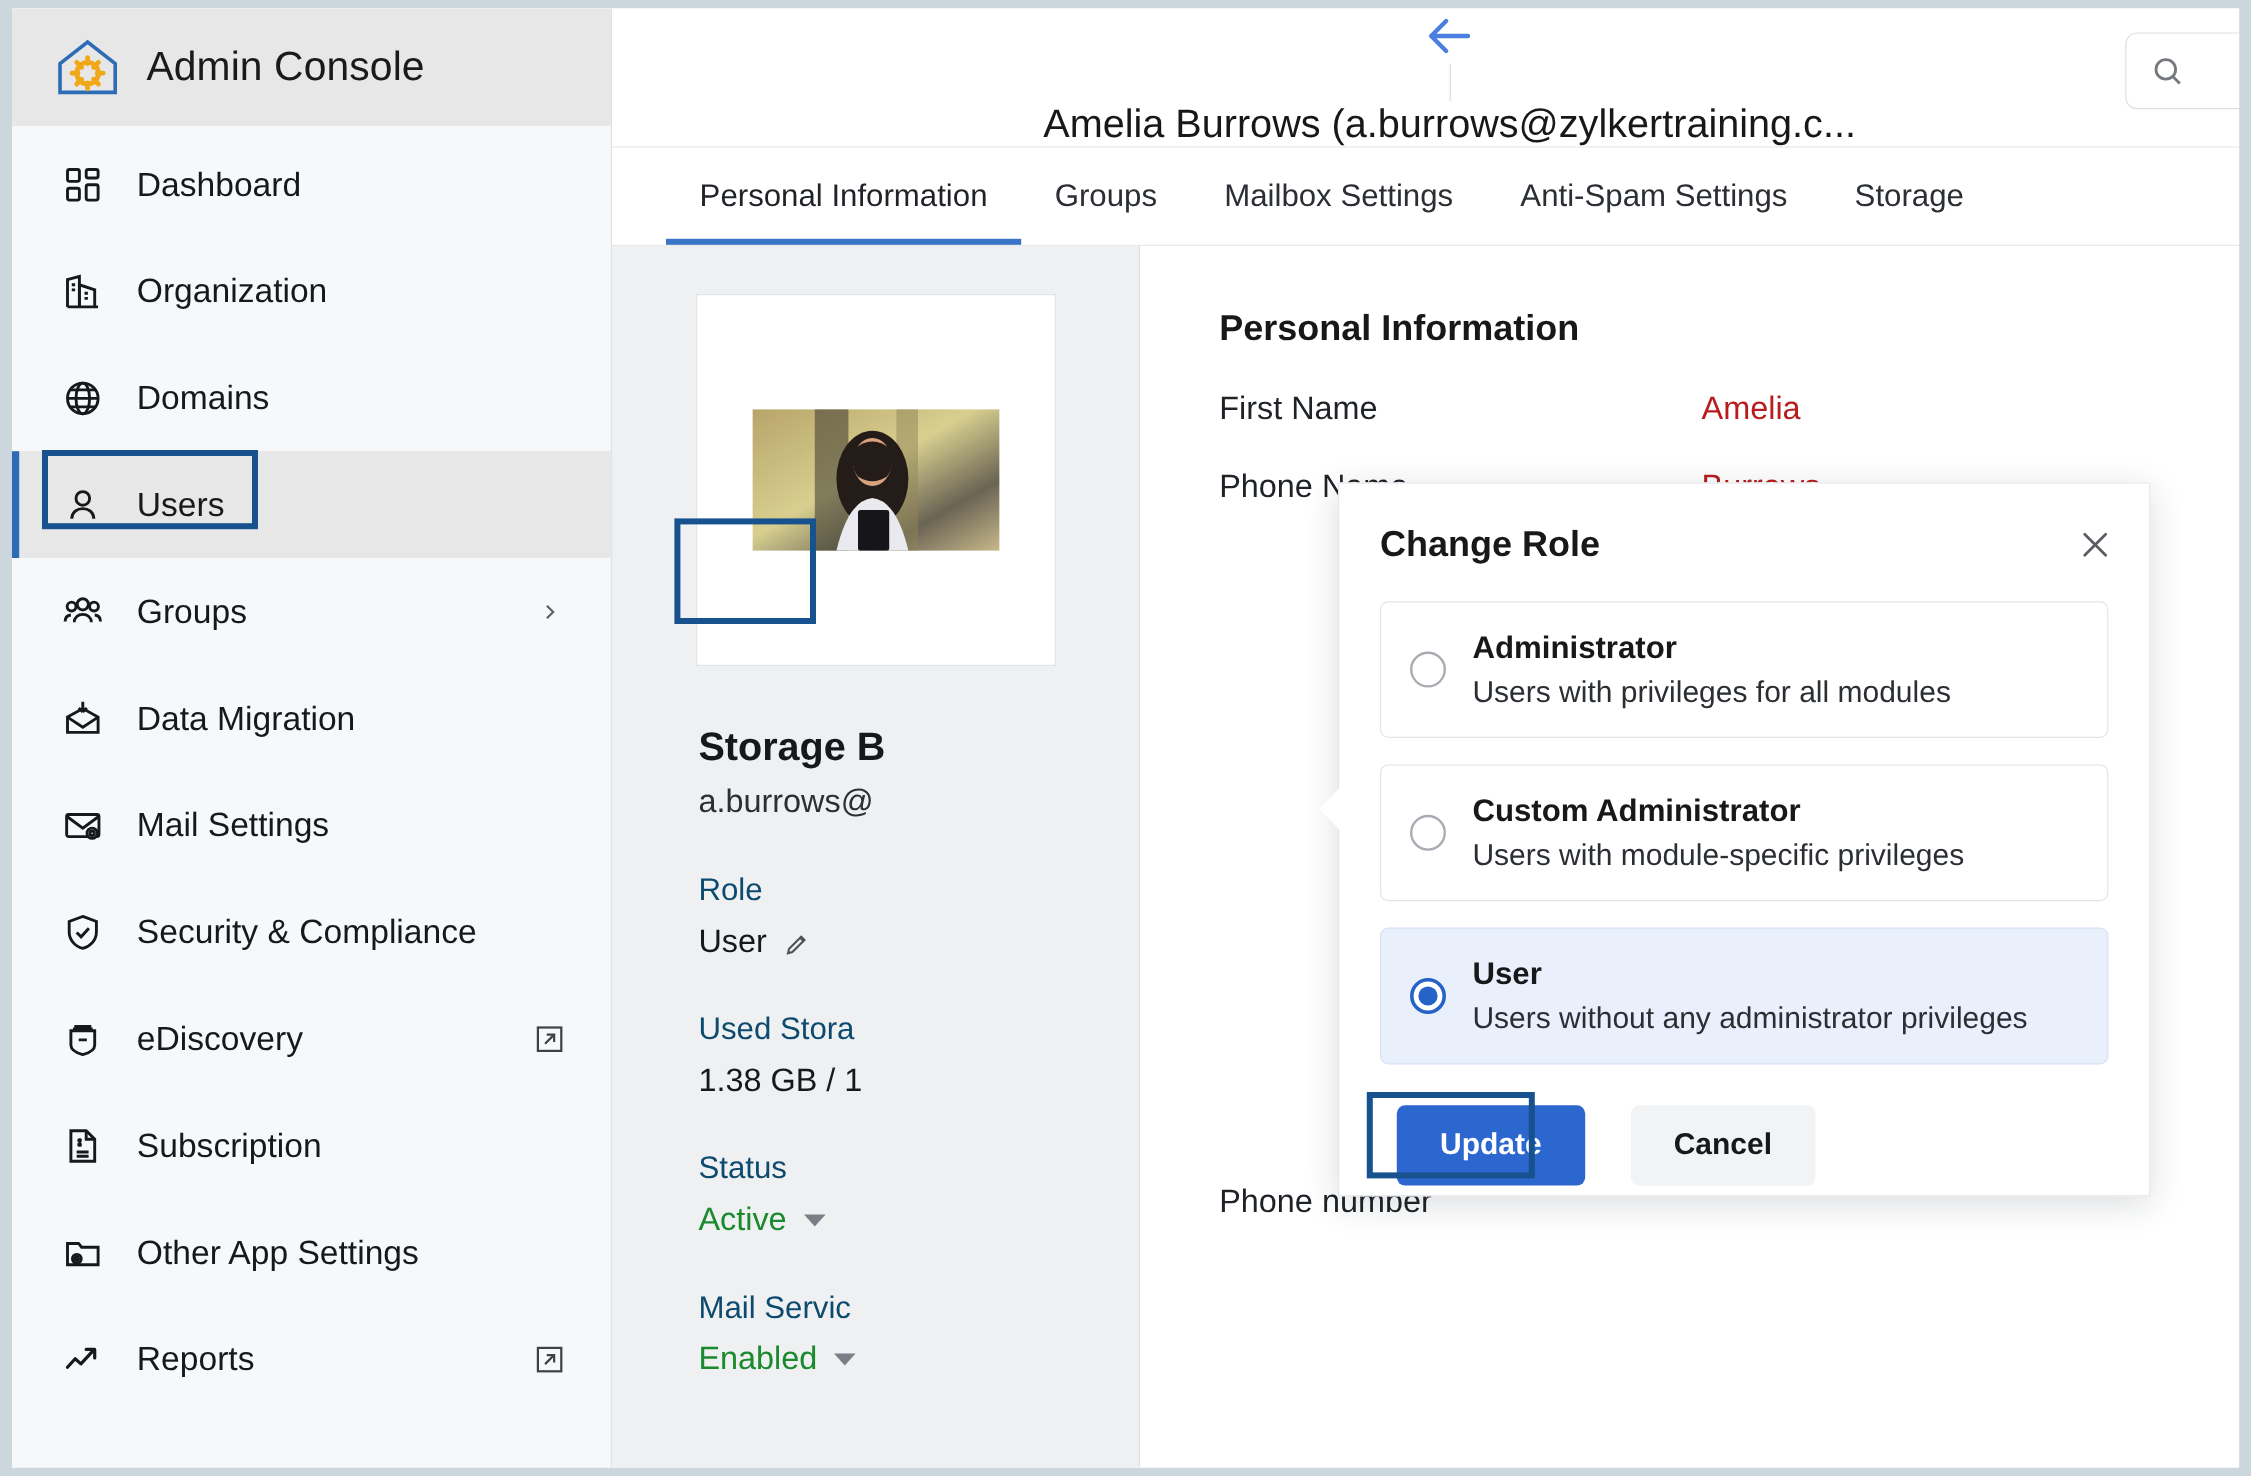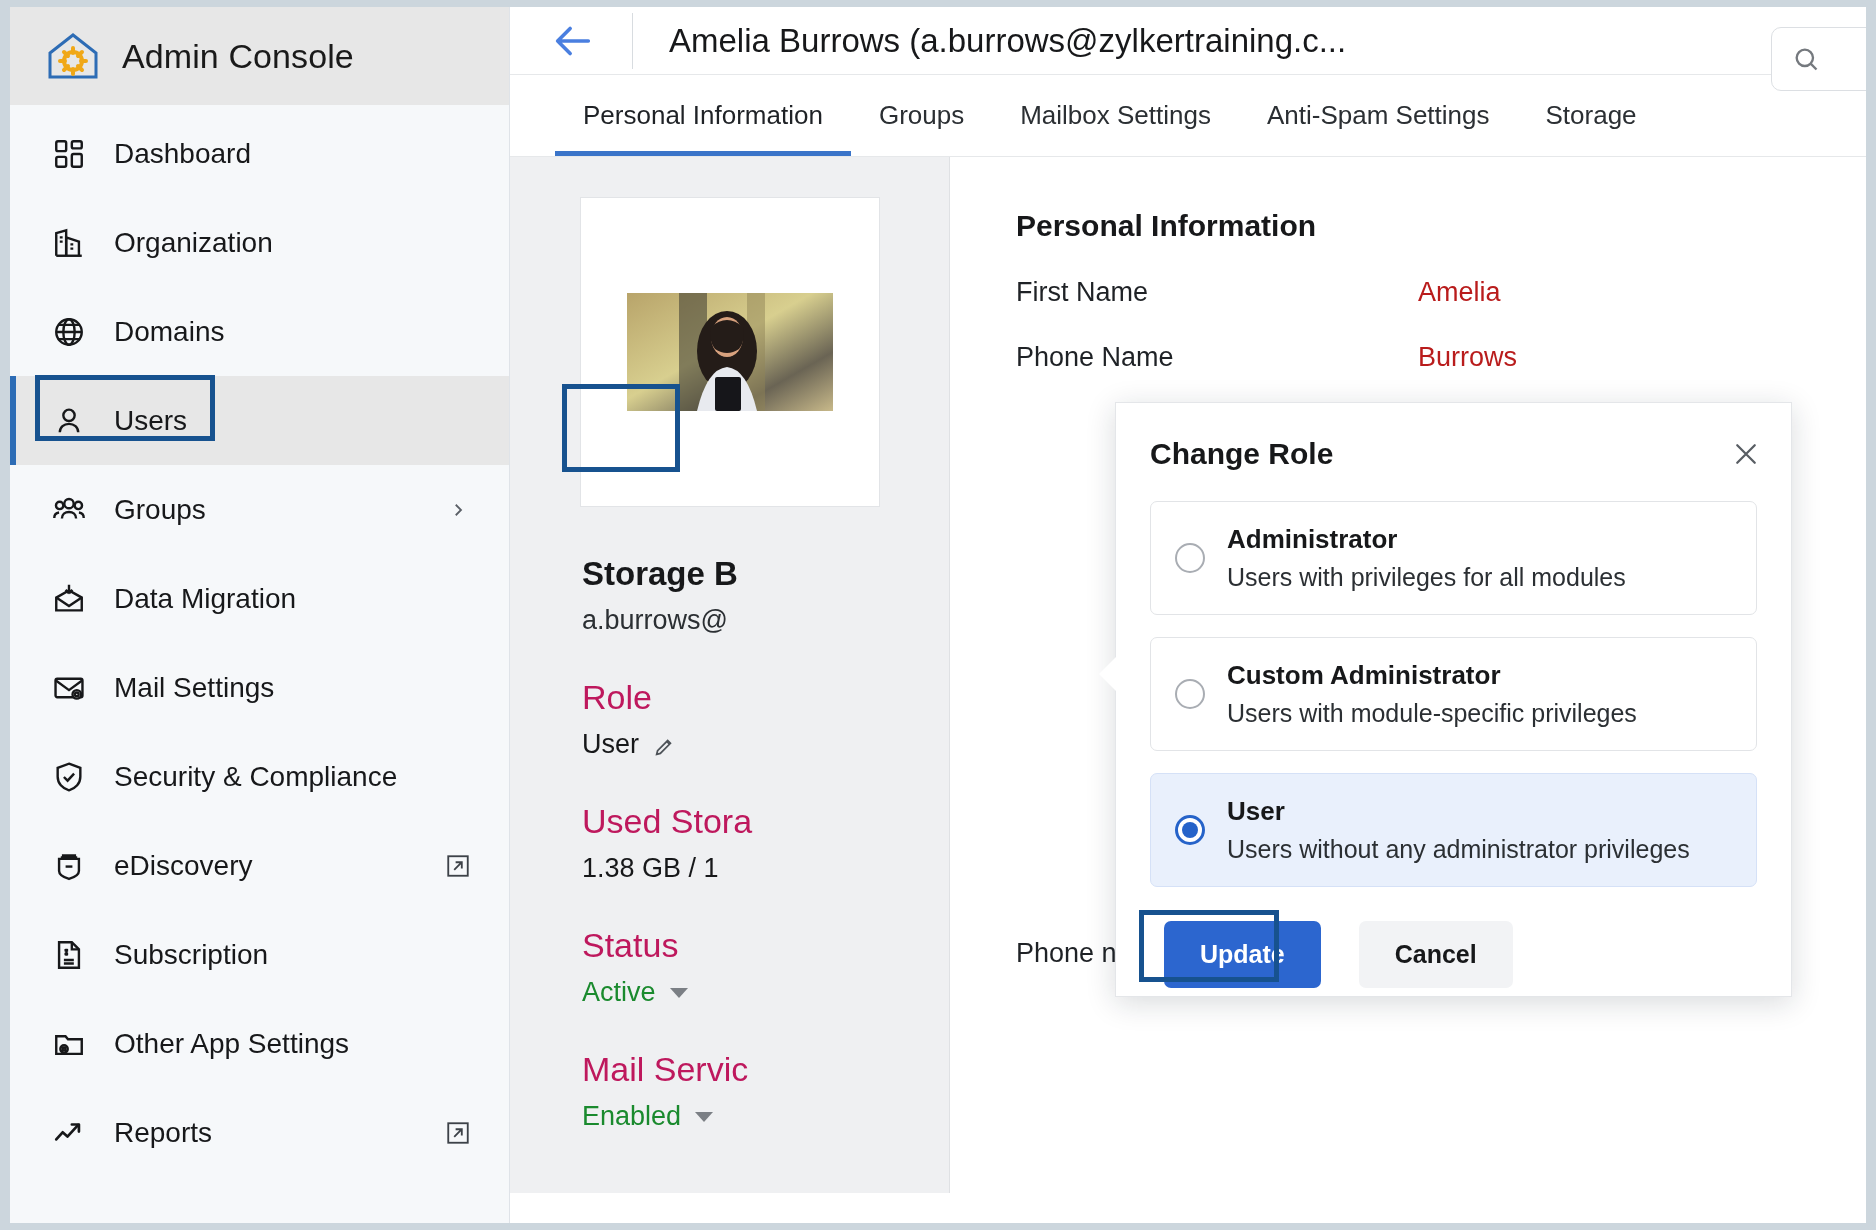--- a/index.html
+++ b/index.html
@@ -76,27 +76,28 @@
     left: 25px; top: 368px;
     width: 180px; height: 66px;
     border: 5px solid #17528f;
     pointer-events: none;
     z-index: 5;
   }
 
   
   .main { flex: 1 1 auto; height: 100%; position: relative; background: #ffffff; overflow: hidden; }
   .topbar {
-    height: 68px;
+    height: 116px;
     background: #ffffff;
     border-bottom: 1px solid #e6e8ea;
     display: flex;
     align-items: center;
     padding-left: 40px;
     position: relative;
+    flex-direction: column;
   }
   .back-btn { width: 46px; height: 46px; color: #4a7fe0; cursor: pointer; flex: 0 0 46px; }
   .vsep { width: 1px; height: 56px; background: #d8dce0; margin: 0 36px 0 36px; }
   .user-title { font-size: 33px; color: #17181a; white-space: nowrap; }
   .search-box {
     position: absolute; right: -55px; top: 20px;
     width: 150px; height: 64px;
     background: #fff;
     border: 1px solid #dcdfe3;
     border-radius: 10px;
@@ -144,21 +145,21 @@
     width: 300px; height: 310px;
     background: #ffffff;
     border: 1px solid #e2e4e7;
     display: flex; align-items: center; justify-content: center;
     overflow: hidden;
   }
   .photo { width: 206px; height: 118px; }
   .pname { font-size: 33px; font-weight: bold; color: #17181a; padding: 48px 0 0 72px; white-space: nowrap; }
   .pmail { font-size: 27px; color: #2b2f33; padding: 12px 0 0 72px; white-space: nowrap; }
   .fld { padding: 42px 0 0 72px; }
-  .fld .k { font-size: 34px; color: #be185d; }
+  .fld .k { font-size: 26px; color: #0c4a6e; }
   .fld .v { font-size: 27px; color: #17181a; margin-top: 12px; display: flex; align-items: center; gap: 14px; }
   .fld .v.green { color: #1a8a2e; }
   .pencil { width: 22px; height: 22px; color: #4d5258; }
   .caret-d { width: 0; height: 0; border-left: 9px solid transparent; border-right: 9px solid transparent; border-top: 10px solid #7b7f85; }
   .hl-role {
     position: absolute;
     left: 52px; top: 227px;
     width: 118px; height: 88px;
     border: 5px solid #17528f;
     pointer-events: none; z-index: 6;

